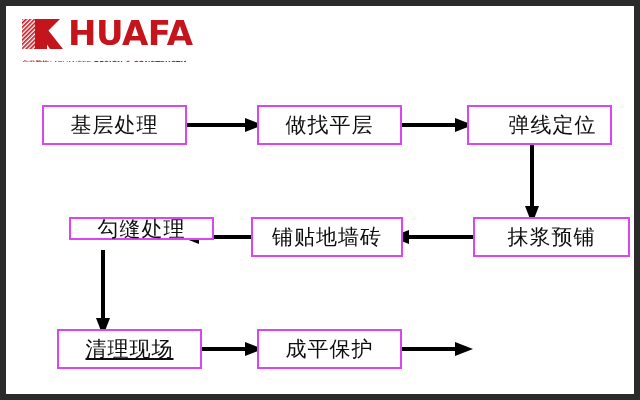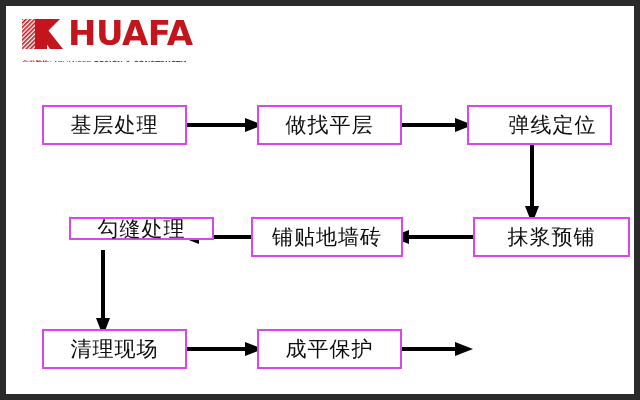--- a/index.html
+++ b/index.html
@@ -215,19 +215,19 @@
     <div class="node" style="left:251px; top:99px;  width:145px; height:40px;">做找平层</div>
 
     <div class="node" style="left:461px; top:99px;  width:145px; height:40px;padding-left:26px;">弹线定位</div>
 
     <div class="node" style="left:461px; top:211px; width:157px; height:40px;margin-left:6px;">抹浆预铺</div>
 
     <div class="node" style="left:245px; top:211px; width:152px; height:40px;">铺贴地墙砖</div>
 
     <div class="node" style="left:36px;  top:211px; width:145px; height:23px;margin-left:27px;">勾缝处理</div>
 
-    <div class="node" style="left:36px;  top:323px; width:145px; height:40px;">清理现场</div>
+    <div class="node" style="left:51px;  top:323px; width:145px; height:40px;text-decoration:underline;">清理现场</div>
 
     <div class="node" style="left:251px; top:323px; width:145px; height:40px;">成平保护</div>
 
 
   </div>
 </div>
 
 </body></html>

